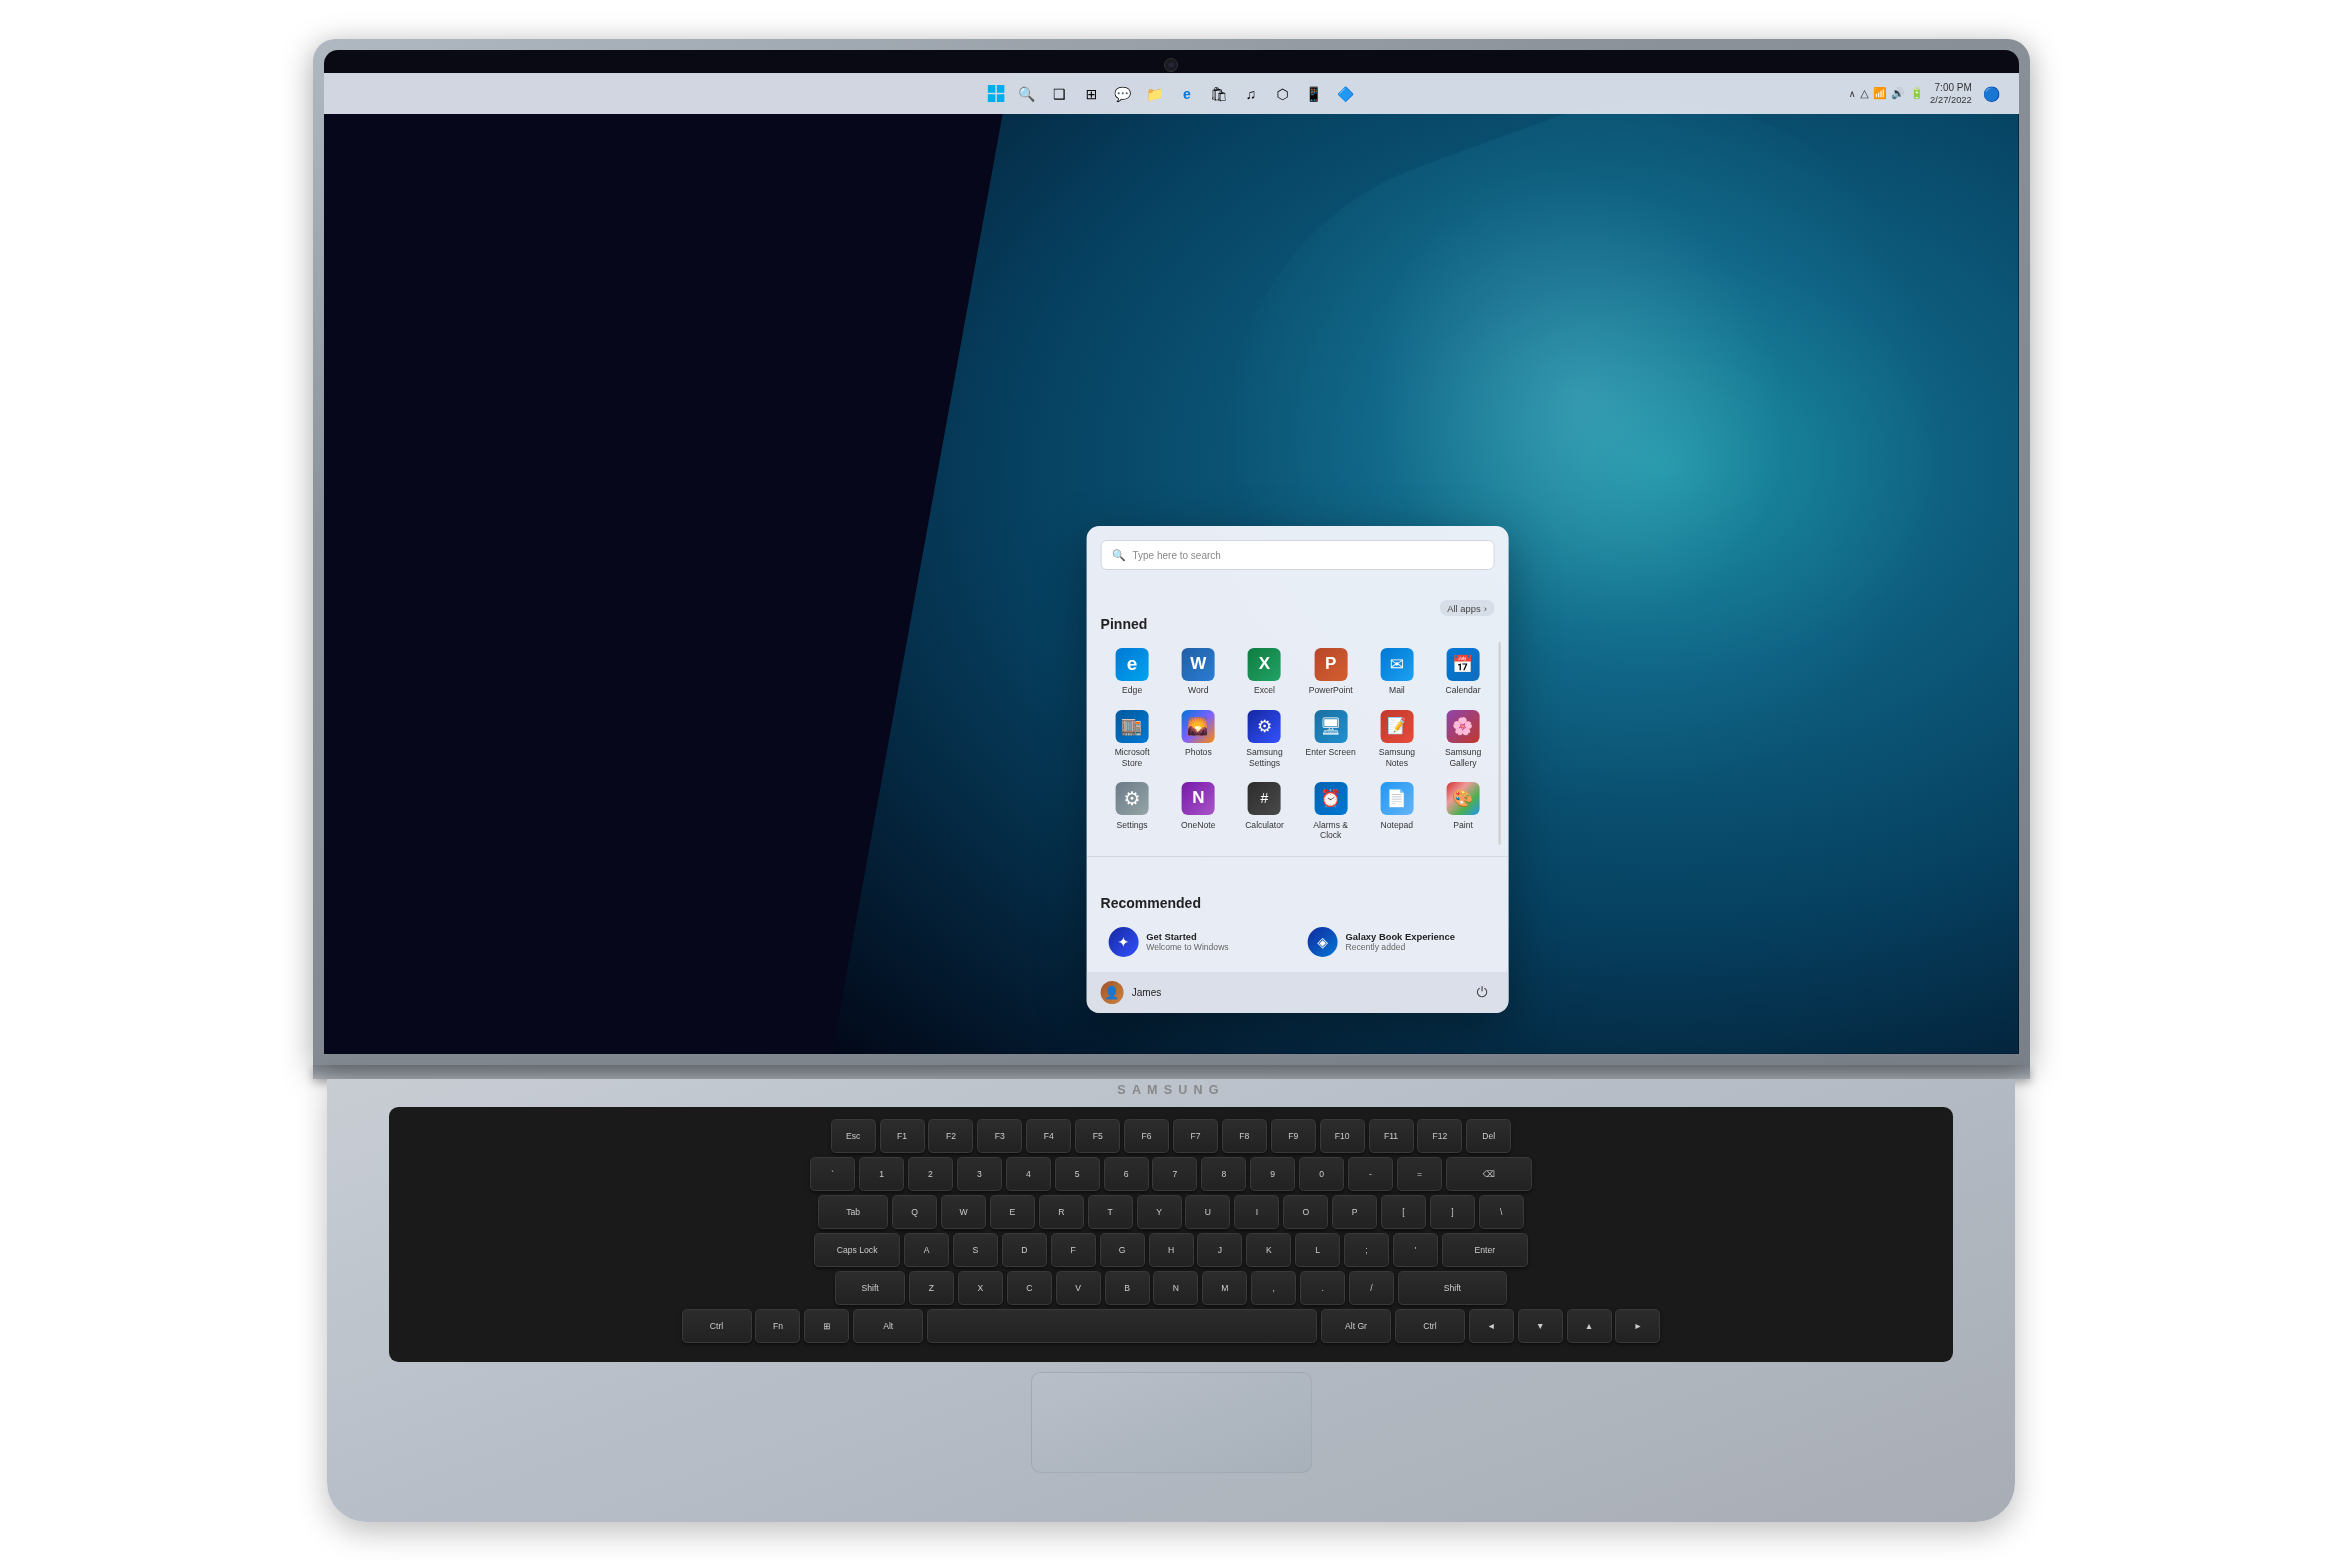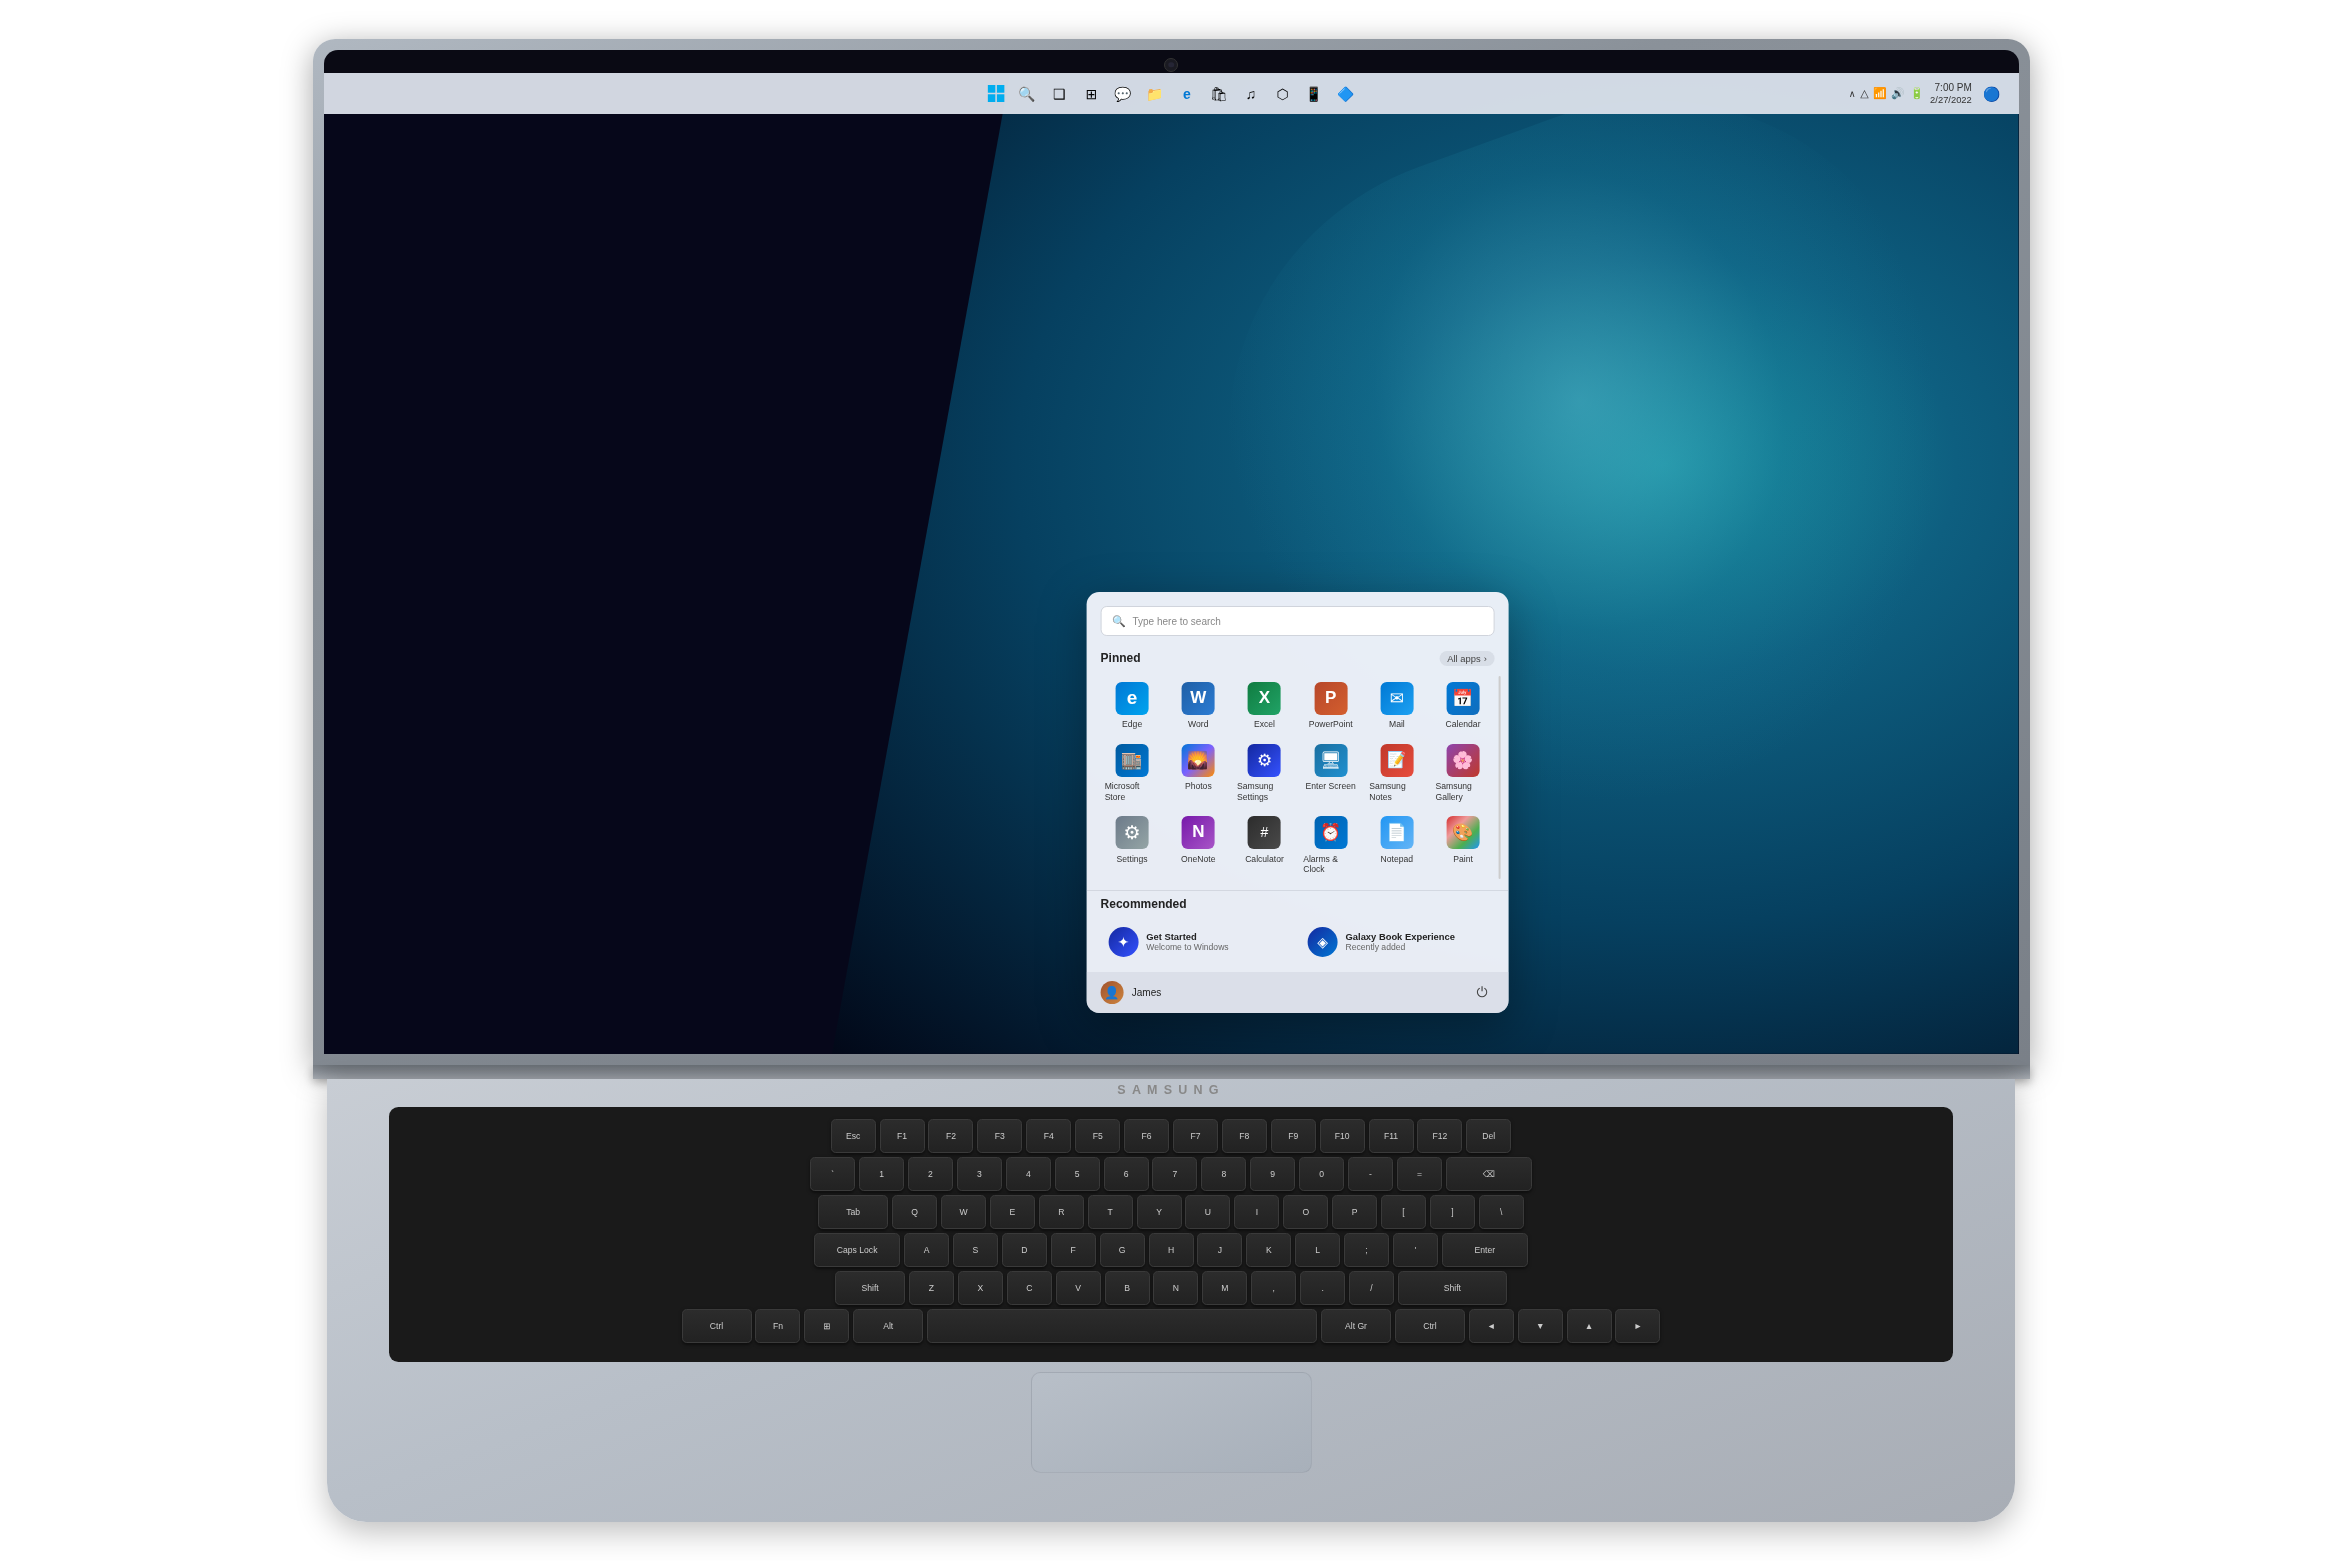--- a/index.html
+++ b/index.html
@@ -190,23 +190,24 @@
     }
 
     .section-header {
       display: flex;
       align-items: center;
       justify-content: space-between;
       margin-bottom: 9.4px;
     }
 
     .section-title {
-      font-size: 12px;
+      font-size: 14px;
       font-weight: 600;
       color: #222;
+      margin-top: 32px;
     }
 
     .all-apps-btn {
       font-size: 9.4px;
       color: #444;
       background: rgba(200,205,215,0.5);
       border-radius: 9.4px;
       padding: 2.3px 7.8px;
       cursor: pointer;
       display: flex;
@@ -238,21 +239,21 @@
       border-radius: 6.2px;
       display: flex;
       align-items: center;
       justify-content: center;
       font-size: 20px;
     }
 
     .app-label {
       font-size: 8.6px;
       color: #333;
-      text-align: left;
+      text-align: center;
       line-height: 1.2;
       max-width: 55px;
     }
 
     
     .icon-edge { background: linear-gradient(135deg, #0078d4, #00a4ef); color: white; }
     .icon-word { background: linear-gradient(135deg, #1f5fa6, #2b7cd3); color: white; }
     .icon-excel { background: linear-gradient(135deg, #107c41, #21a366); color: white; }
     .icon-ppt { background: linear-gradient(135deg, #b7472a, #d45f2e); color: white; }
     .icon-mail { background: linear-gradient(135deg, #0078d4, #1da1f2); color: white; }

